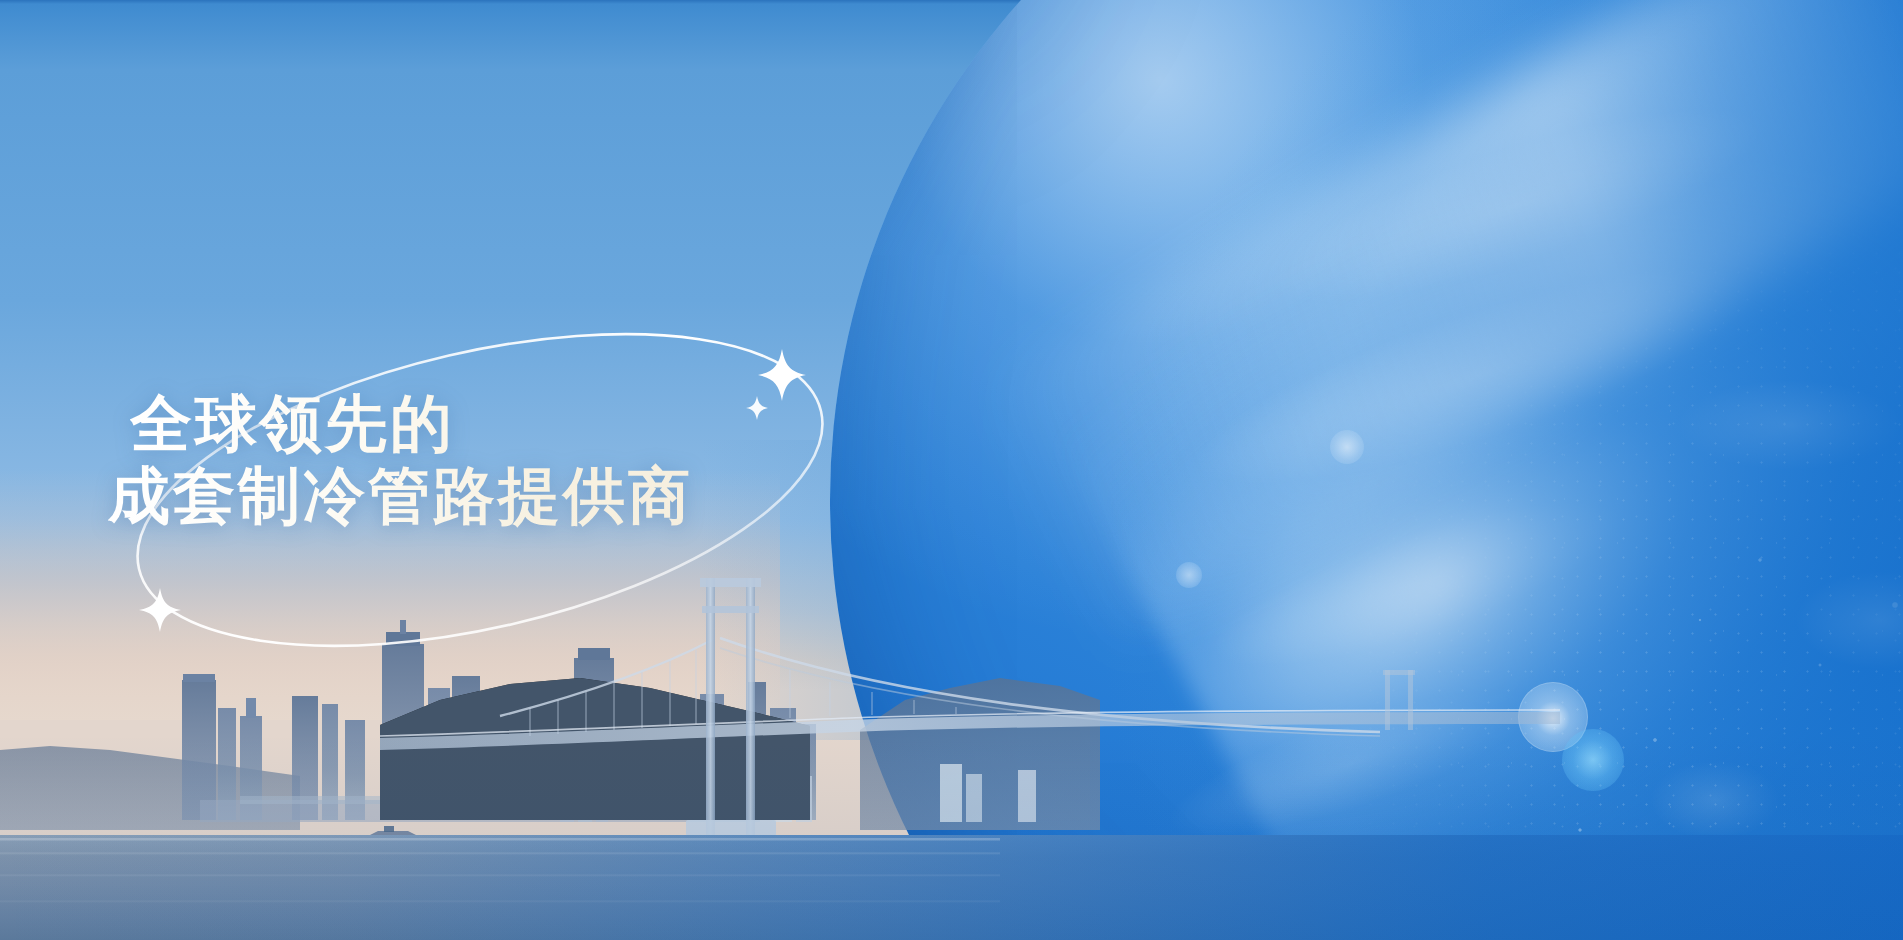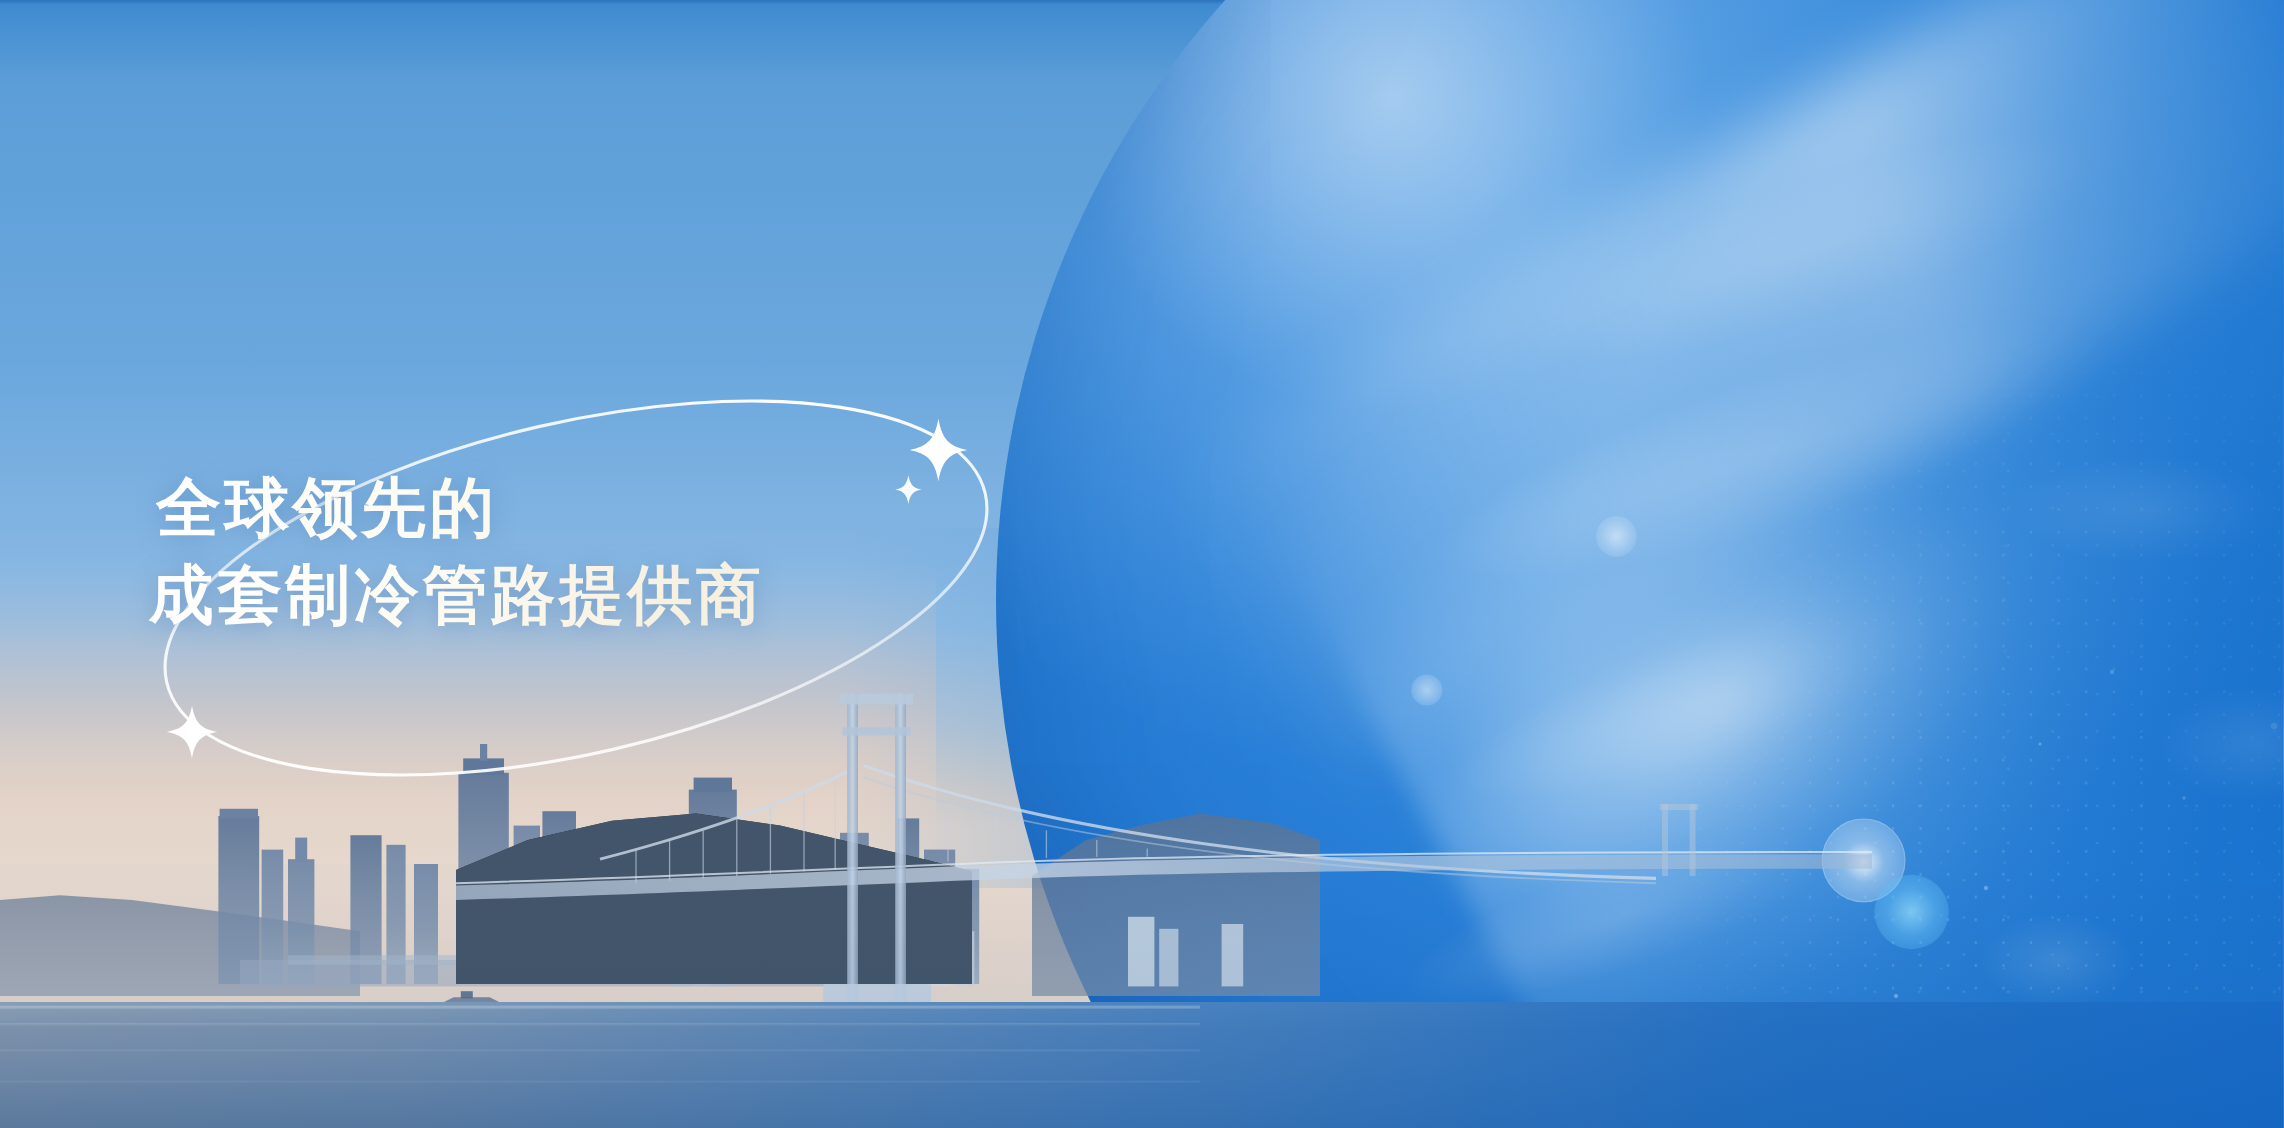--- a/index.html
+++ b/index.html
@@ -203,35 +203,35 @@
   .orbit svg { display:block; overflow:visible; }
 
   
   .headline {
     position:absolute;
     left:108px; top:388px;
     width:700px;
     z-index:9;
   }
   .headline .line {
-    font-size:54px;
+    font-size:62px;
     font-weight:bold;
     line-height:72px;
     letter-spacing:3px;
     white-space:nowrap;
     background:linear-gradient(95deg, #ffffff 0%, #fdfbf4 32%, #f7f1e1 62%, #f4edde 100%);
     -webkit-background-clip:text;
             background-clip:text;
     color:transparent;
     -webkit-text-fill-color:transparent;
     text-shadow:0 0 0 rgba(0,0,0,0);
     filter:drop-shadow(0 2px 10px rgba(30,80,140,.28));
   }
   .headline .line-1 { margin-left:22px; }
-  .headline .line-2 { margin-left:16px; }
+  .headline .line-2 { margin-left:0; }
 
   
   .vignette {
     position:absolute; inset:0;
     background:linear-gradient(180deg, rgba(0,0,0,0) 78%, rgba(10,60,120,.10) 100%);
     pointer-events:none;
   }
 </style>
 </head>
 <body>

